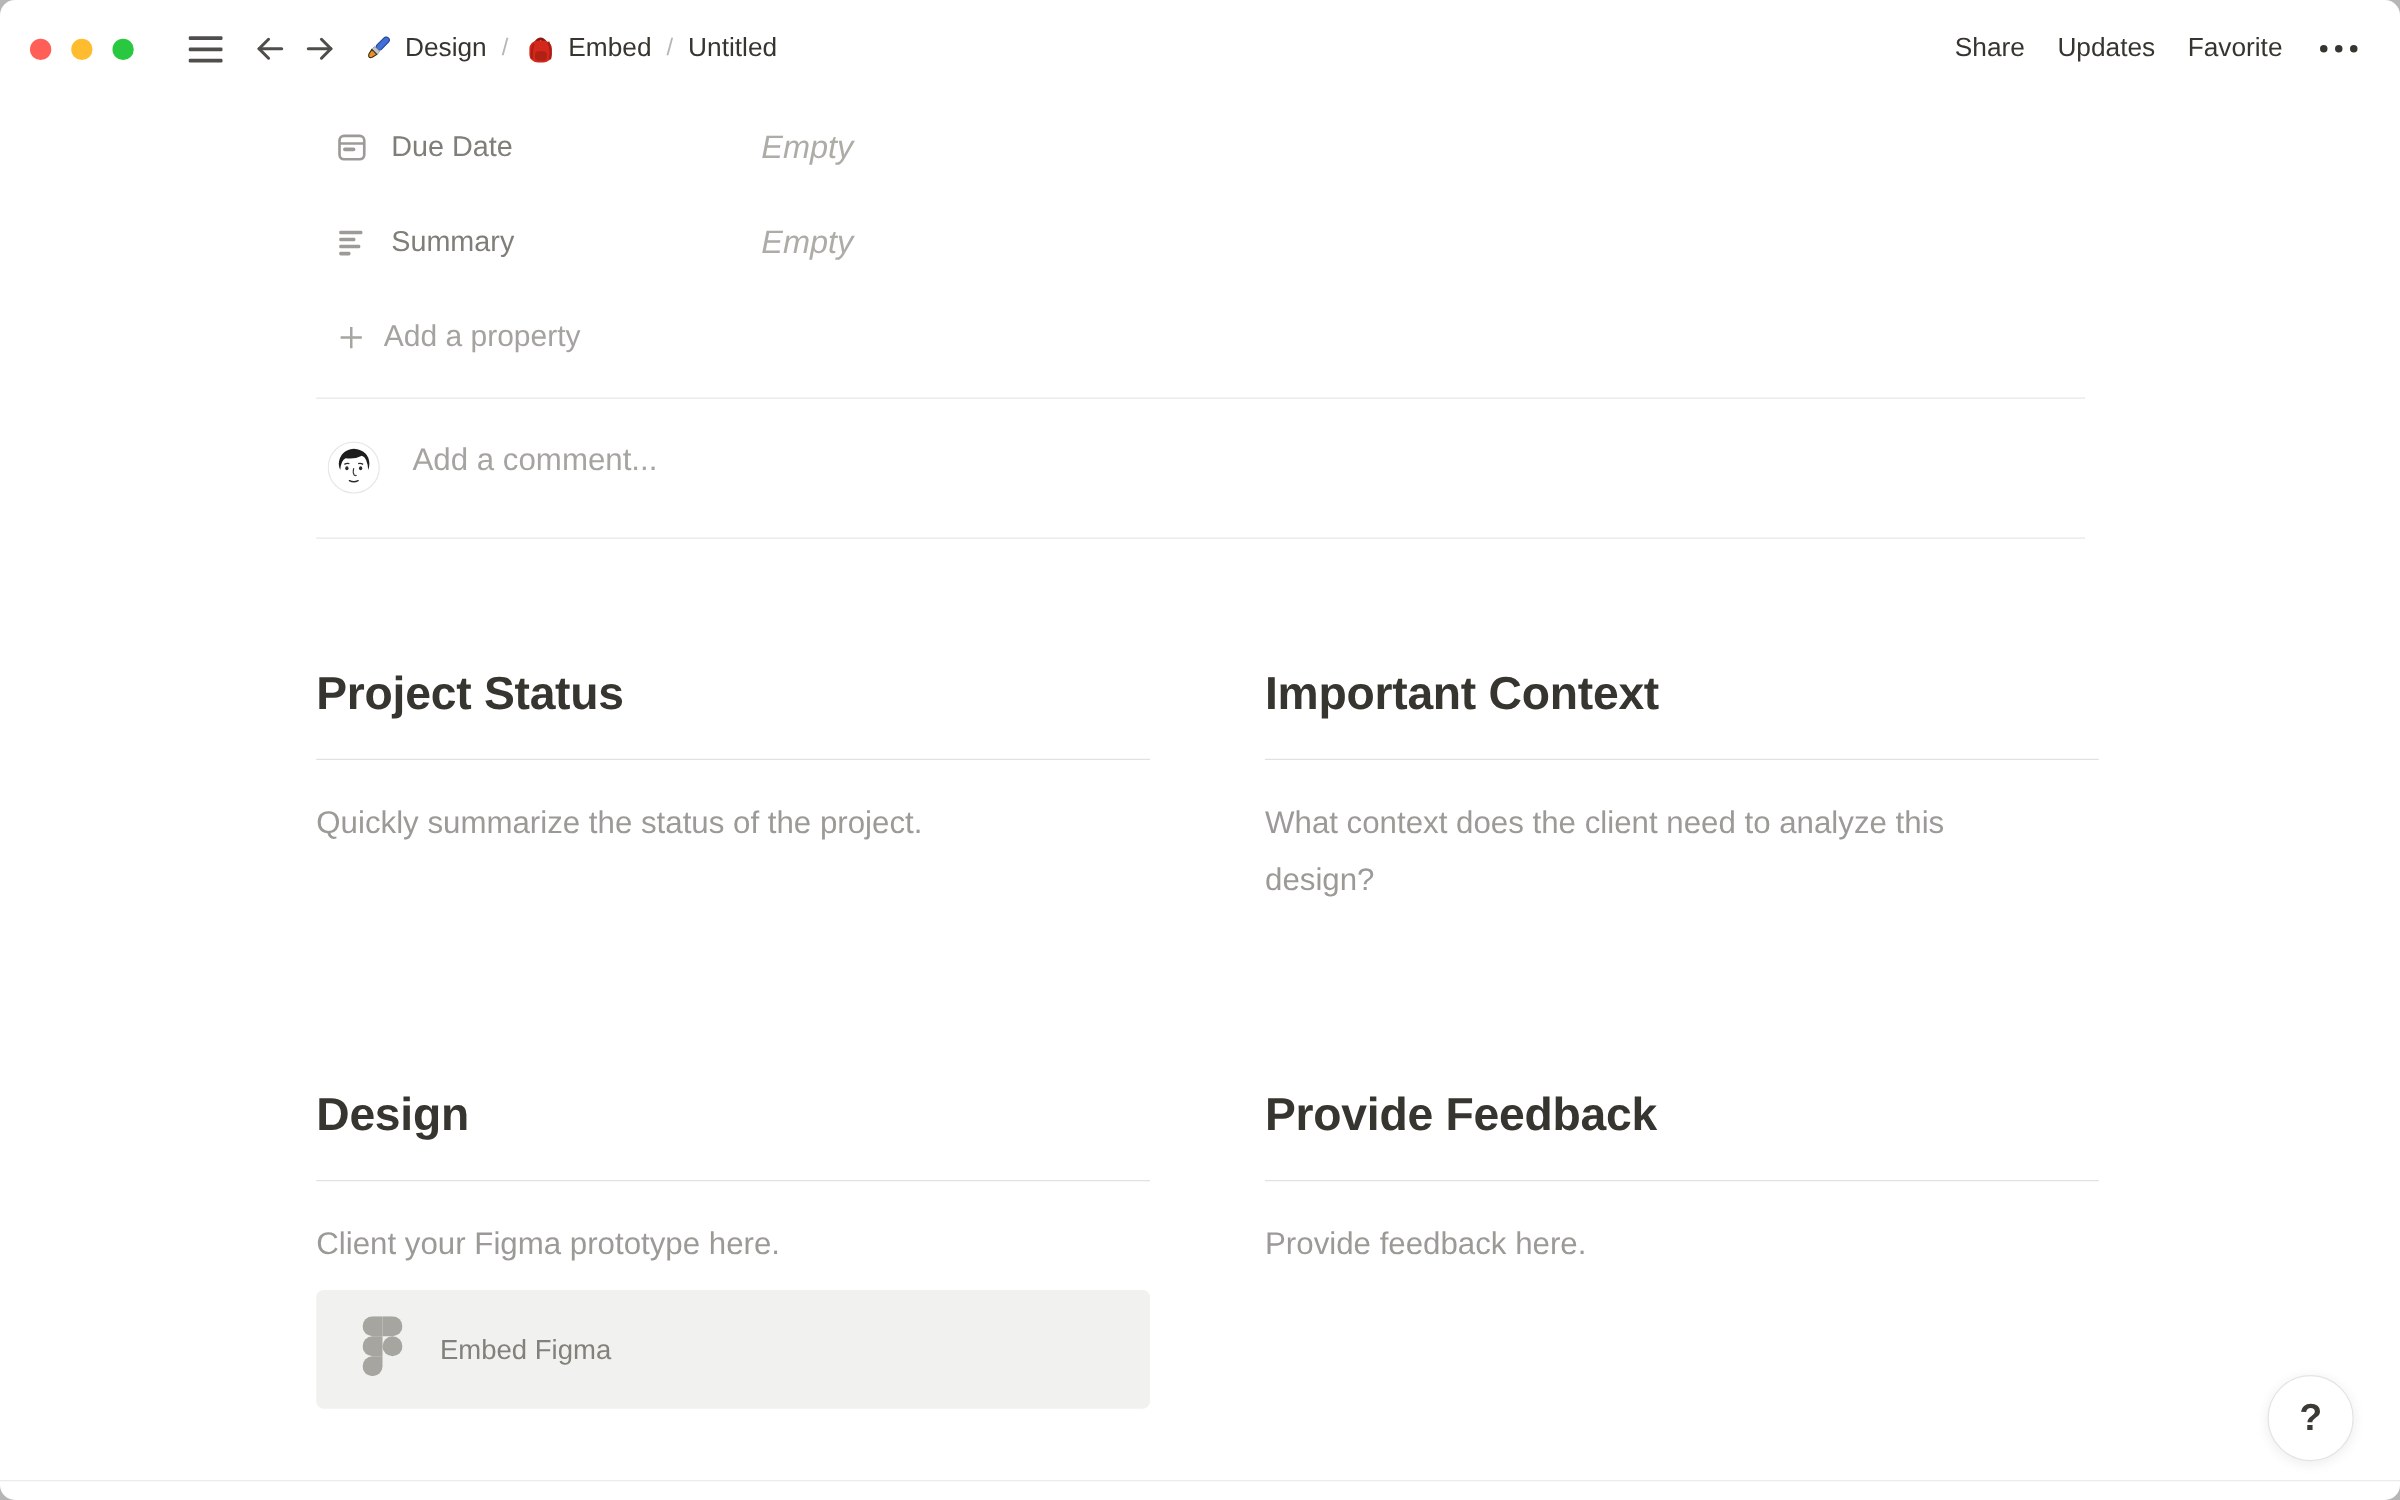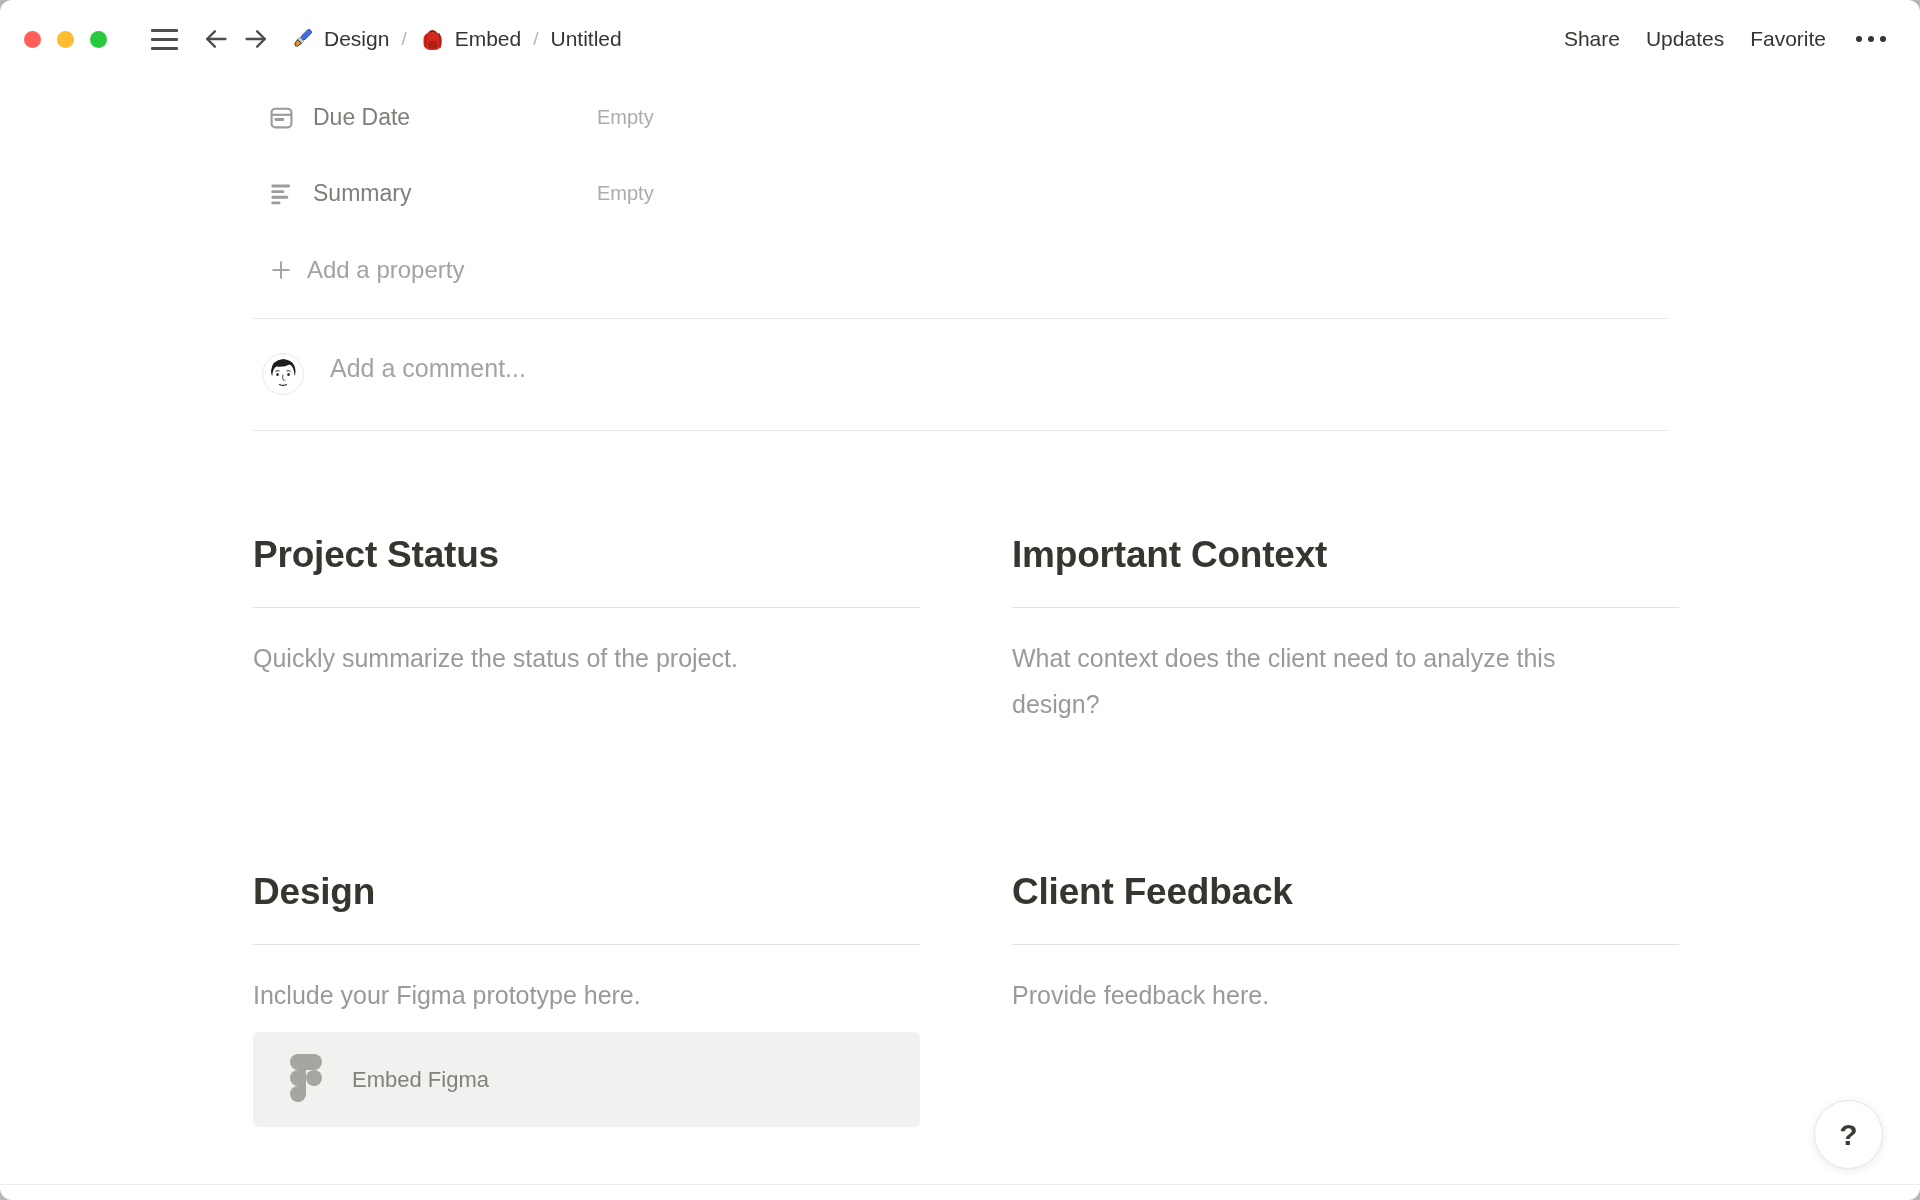--- a/index.html
+++ b/index.html
@@ -19,21 +19,21 @@
   .topbar-right{margin-left:auto;display:flex;align-items:center;gap:26px;margin-right:30px;font-size:21px;color:#37352f;}
   .topbar-action{cursor:pointer;}
   .more-dots{display:flex;gap:6px;align-items:center;cursor:pointer;padding:4px;}
   .more-dots i{width:6px;height:6px;border-radius:50%;background:#37352f;}
 
   
   .content{position:absolute;left:253px;top:0;width:1415px;}
   .prop-row{position:absolute;left:0;height:40px;display:flex;align-items:center;cursor:pointer;}
   .prop-row .picon{width:27px;height:27px;margin-left:15px;flex:0 0 auto;}
   .prop-label{margin-left:18px;font-size:23px;color:#7f7e79;}
-  .prop-value{position:absolute;left:344px;font-size:20px;color:#aeaca7;}
+  .prop-value{position:absolute;left:356px;font-size:26px;color:#aeaca7;font-style:italic;}
   .addprop{position:absolute;left:0;top:251px;height:38px;display:flex;align-items:center;cursor:pointer;}
   .addprop .plus{width:24px;height:24px;margin-left:16px;}
   .addprop-label{margin-left:14px;font-size:24px;color:#a5a3a0;}
   .hline{position:absolute;left:0;width:1415px;height:1px;background:#e8e7e5;}
   .comment-row{position:absolute;left:0;top:353px;height:46px;display:flex;align-items:flex-start;}
   .avatar{width:42px;height:42px;margin-left:9px;border-radius:50%;flex:0 0 auto;}
   .comment-input{margin-left:24px;border:none;outline:none;font-size:25px;color:#37352f;width:900px;background:transparent;font-family:inherit;}
   .comment-input::placeholder{color:#a6a4a0;opacity:1;}
 
   
@@ -195,37 +195,37 @@
 
   <div class="section pos-s2">
     <div class="sec-title">Important Context</div>
     <div class="sec-divider"></div>
     <div class="sec-body">What context does the client need to analyze this design?</div>
   </div>
 
   <div class="section pos-s3">
     <div class="sec-title">Design</div>
     <div class="sec-divider"></div>
-    <div class="sec-body">Include your Figma prototype here.</div>
+    <div class="sec-body">Client your Figma prototype here.</div>
     <div class="embed-btn">
       <span class="figma">
         <svg width="32" height="48" viewBox="0 0 38 57" fill="#a7a5a0">
           <path d="M19 0H9.5a9.5 9.5 0 0 0 0 19H19V0z"></path>
           <path d="M19 0h9.5a9.5 9.5 0 0 1 0 19H19V0z"></path>
           <path d="M19 19H9.5a9.5 9.5 0 0 0 0 19H19V19z"></path>
           <circle cx="28.5" cy="28.5" r="9.5"></circle>
           <path d="M19 38H9.5A9.5 9.5 0 1 0 19 47.5V38z"></path>
         </svg>
       </span>
       <span class="embed-label">Embed Figma</span>
     </div>
   </div>
 
   <div class="section pos-s4">
-    <div class="sec-title">Client Feedback</div>
+    <div class="sec-title">Provide Feedback</div>
     <div class="sec-divider"></div>
     <div class="sec-body">Provide feedback here.</div>
   </div>
 
   <div class="bottom-edge"></div>
 
   <div class="help-btn">
     <span>?</span>
   </div>
 

